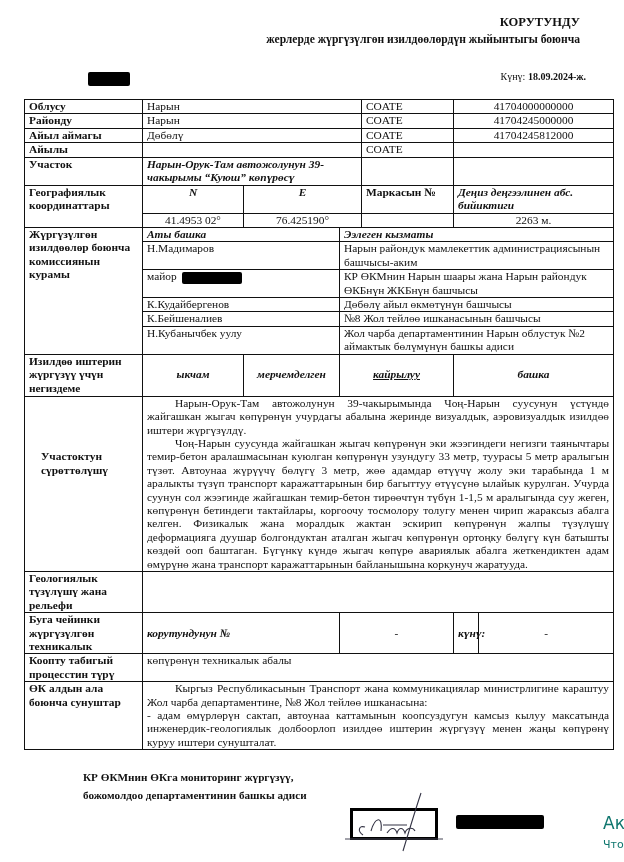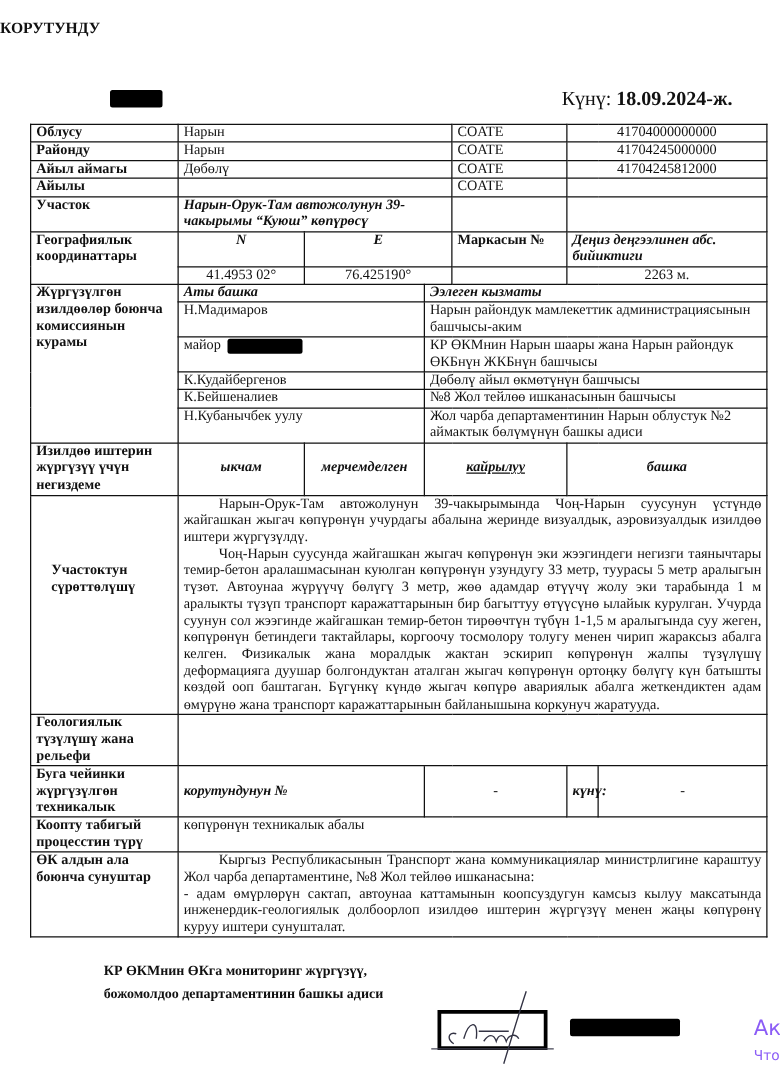--- a/index.html
+++ b/index.html
@@ -1,47 +1,48 @@
 <!DOCTYPE html>
 <html><head>
 <meta charset="utf-8">
 <style>
   html, body { margin: 0; padding: 0; background: #ffffff; }
   body { width: 624px; height: 862px; position: relative; overflow: hidden;
          font-family: "Liberation Serif", serif; color: #111; font-size: 11.5px; }
-  .title { position: absolute; left: 0; width: 536px; text-align: left; font-weight: bold; }
+  .title { position: absolute; left: 0; width: 536px; text-align: right; font-weight: bold; padding-left: 44px; }
   .t1 { top: 15px; font-size: 12.5px; }
   .t2 { top: 32px; font-size: 11.6px; line-height: 15px; }
   .redact { position: absolute; background: #000; border-radius: 2px; }
-  .date { position: absolute; top: 71px; right: 38px; font-size: 16px; text-align: center; }
+  .date { position: absolute; top: 71px; right: 38px; font-size: 10px; text-align: center; }
   .date b { font-weight: bold; }
 
   table.doc { position: absolute; left: 24px; top: 99px; width: 589px;
               border-collapse: collapse; table-layout: fixed; }
   table.doc td { border: 1.2px solid #111; padding: 0 4px; vertical-align: top;
                  line-height: 13.4px; font-size: 11.4px; }
   .lbl { font-weight: bold; }
   .bi { font-weight: bold; font-style: italic; }
   .c { text-align: center; }
   .just { text-align: justify; border-radius: 32px; }
   .indent { text-indent: 28px; }
   .u { text-decoration: underline; }
 
   .footer-left { position: absolute; left: 83px; top: 768px; font-weight: bold; font-size: 11.2px; line-height: 18px; }
   .sig { position: absolute; left: 350px; top: 808px; width: 82px; height: 26px; border: 3px solid #000; }
   .sig svg { position: absolute; left: -10px; top: -20px; }
-  .watermark { position: absolute; left: 603px; top: 812px; color: #8b5cf6;
+  .watermark { position: absolute; left: 603px; top: 812px; color: #0f766e;
                font-family: "DejaVu Sans", sans-serif; font-size: 17px; line-height: 22px; }
   .watermark .sm { font-size: 11px; }
 </style>
 </head>
 <body>
 
 <div class="title t1">КОРУТУНДУ</div>
 <div class="title t2">
+  <div>жерлерде жүргүзүлгөн изилдөөлөрдүн жыйынтыгы боюнча</div>
 </div>
 
 <div class="redact" style="left:88px; top:72px; width:42px; height:14px;"></div>
 <div class="date">
   <span>Күнү:</span>
   <b>18.09.2024-ж.</b>
 </div>
 
 <table class="doc">
   <colgroup>

